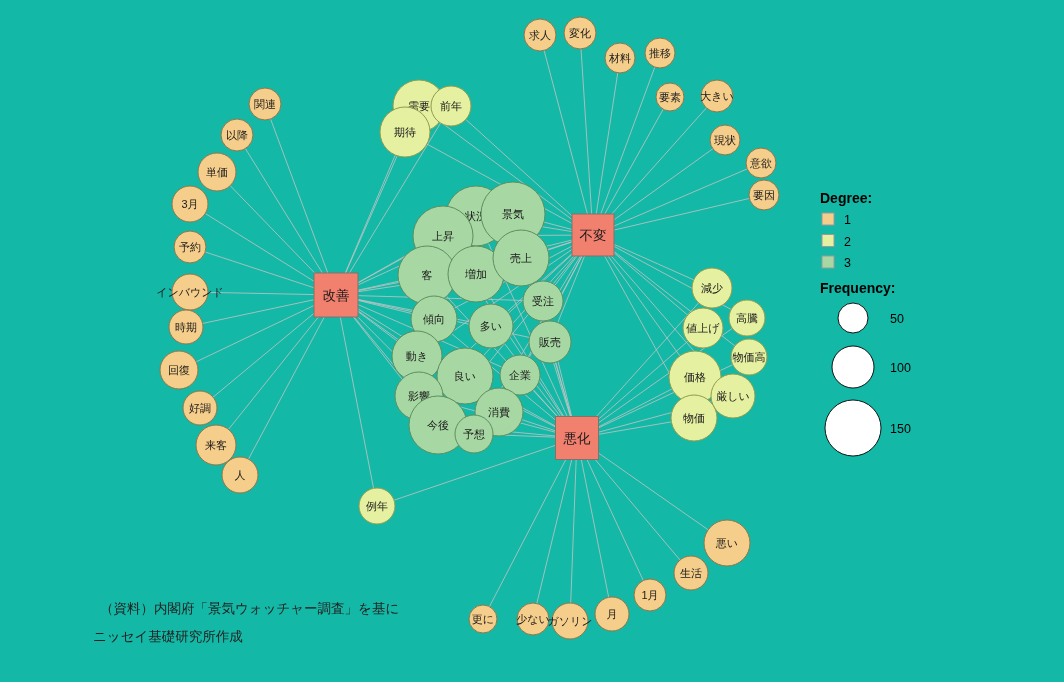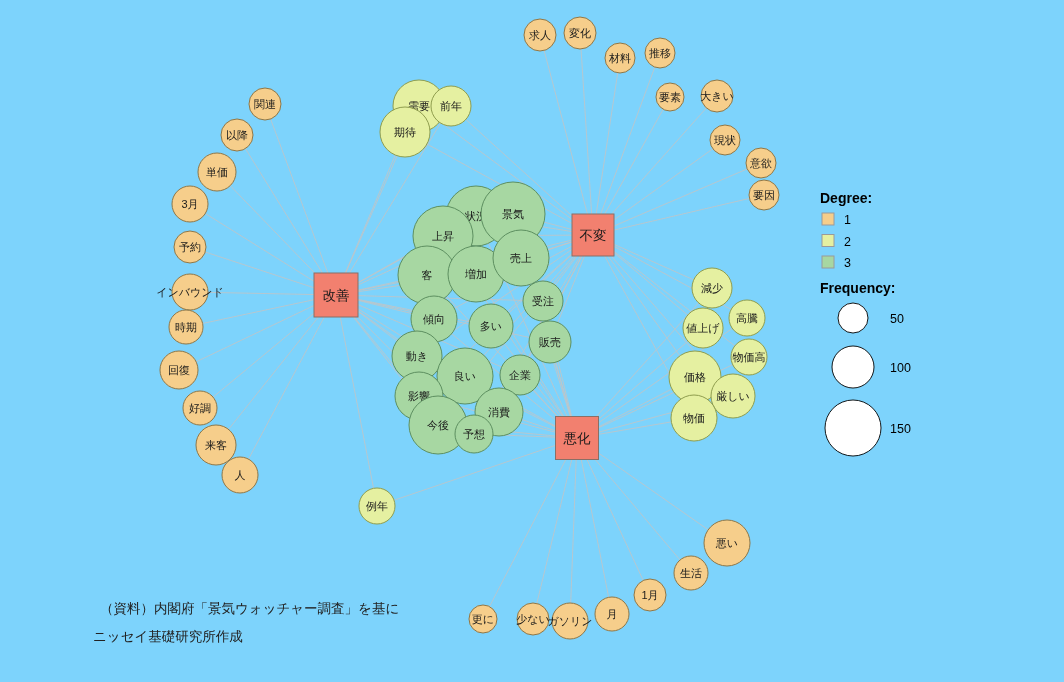--- a/index.html
+++ b/index.html
@@ -1,17 +1,17 @@
 <!DOCTYPE html>
 <html><head>
 <meta charset="utf-8">
 <style>
   html,body{margin:0;padding:0;background:#ffffff;}
   body{width:1064px;height:682px;overflow:hidden;font-family:"Liberation Sans","DejaVu Sans",sans-serif;}
-  #stage{position:relative;width:1064px;height:682px;background:#7dd3fc;}
+  #stage{position:relative;width:1064px;height:682px;background:#14b8a6;}
   svg text{font-family:"Liberation Sans","DejaVu Sans",sans-serif;}
   .legend-title{font-weight:bold;font-size:14px;fill:#000000;}
   .legend-num{font-size:12.5px;fill:#000000;}
   .node-label{font-size:11px;fill:#1a1a1a;}
   .hub-label{font-size:13.5px;fill:#1a1a1a;}
   .source-text{font-size:13.5px;fill:#222222;}
 </style>
 </head>
 <body>
 

